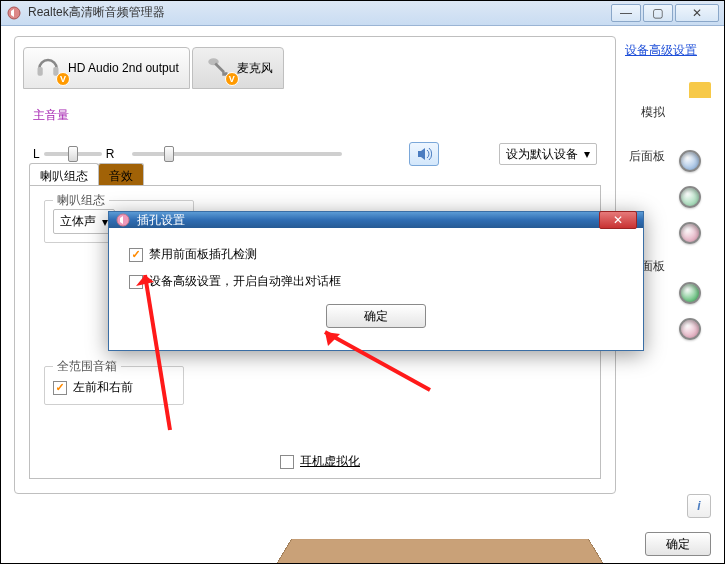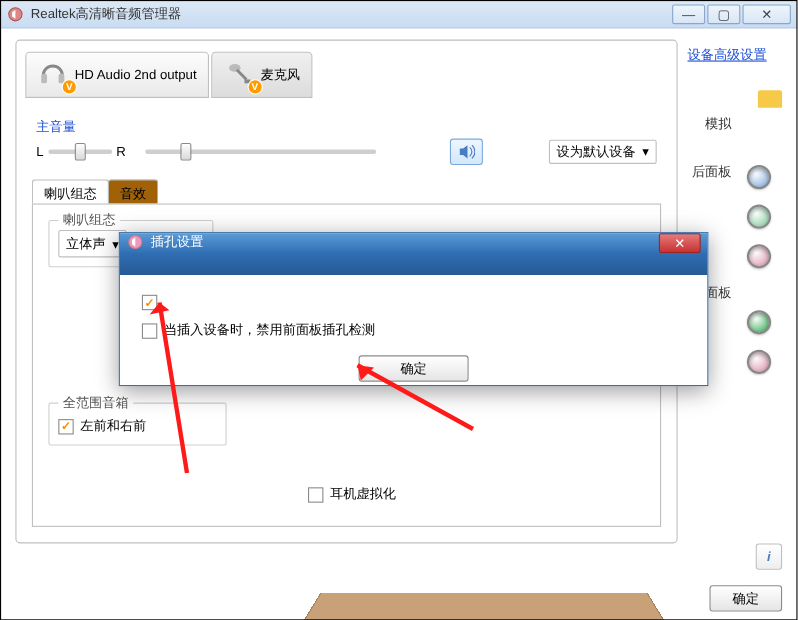--- a/index.html
+++ b/index.html
@@ -17,21 +17,21 @@
 .content-box { position: absolute; top: 10px; left: 14px; width: 602px; height: 458px; border: 1px solid #bfbfbf; border-radius: 4px; background: #fff; }
 
 .tabs-top { position: absolute; top: 10px; left: 8px; display: flex; }
 .tab-device { height: 42px; background: linear-gradient(#fdfdfd,#e9e9e9); border: 1px solid #bfbfbf; border-radius: 4px 4px 0 0; display: flex; align-items: center; padding: 0 10px; margin-right: 2px; }
 .tab-device.inactive { background: linear-gradient(#f0f0f0,#dcdcdc); }
 .dev-icon { width: 28px; height: 28px; margin-right: 6px; }
 .dev-badge { position: relative; }
 .badge-v { position: absolute; bottom: -2px; right: -2px; width: 14px; height: 14px; background: #ff9a00; border-radius: 50%; border: 1px solid #fff; display:flex;align-items:center;justify-content:center;color:#fff;font-size:9px;font-weight:bold; }
 
 .vol-section { position: absolute; top: 70px; left: 18px; right: 18px; }
-.vol-label { color: #1d4ed8; margin-bottom: 2px; display:block; }
+.vol-label { color: #a21caf; margin-bottom: 18px; display:block; }
 .vol-row { display: flex; align-items: center; gap: 10px; }
 .balance { display:flex; align-items:center; gap:4px; }
 .slider-track { height: 4px; background: #cfcfcf; border-radius: 2px; position: relative; }
 .bal-track { width: 58px; }
 .main-track { width: 210px; margin-left: 8px; }
 .thumb { position: absolute; top: -6px; width: 10px; height: 16px; background: linear-gradient(#fefefe,#d9d9d9); border: 1px solid #8a8a8a; border-radius: 2px; }
 .sound-btn { width: 30px; height: 24px; border: 1px solid #7aa7d9; border-radius: 3px; background: linear-gradient(#eef6ff,#d3e7fb); display:flex;align-items:center;justify-content:center; cursor:pointer; }
 .dropdown { height: 22px; border: 1px solid #bfbfbf; background: #fff; display:flex; align-items:center; padding:0 6px; gap:6px; border-radius:2px; cursor:pointer; }
 
 .sub-tabs { position: absolute; top: 126px; left: 14px; display:flex; }
@@ -56,21 +56,21 @@
 .info-btn { position:absolute; bottom: 46px; right: 14px; width: 24px; height: 24px; border:1px solid #bfbfbf; border-radius:3px; background:linear-gradient(#fff,#eee); display:flex;align-items:center;justify-content:center; font-style:italic; color:#4a7cc0; font-weight:bold; cursor:pointer; }
 .ok-main { position:absolute; bottom: 8px; right: 14px; width: 66px; height: 24px; border:1px solid #8a8a8a; border-radius:3px; background:linear-gradient(#fff,#e5e5e5); cursor:pointer; }
 
 .adv-link { position:absolute; top: 16px; right: 28px; color:#1d4ed8; text-decoration:underline; cursor:pointer; }
 .side-label { position:absolute; right: 60px; color:#333; }
 .jack { position:absolute; right: 24px; width: 22px; height: 22px; border-radius: 50%; border: 2px solid #888; box-shadow: inset 0 2px 4px rgba(0,0,0,.3), 0 1px 2px rgba(0,0,0,.2); }
 .folder-icon { position:absolute; top:56px; right:14px; width:22px; height:16px; background:#f7c948; border-radius:2px 2px 0 0; cursor:pointer; }
 
 
 .modal { position:absolute; top: 211px; left: 108px; width: 536px; height: 140px; background: #fff; border: 1px solid #3a6ea5; box-shadow: 0 4px 20px rgba(0,0,0,.4); }
-.modal-title { height: 38px; background: linear-gradient(#5b9bd5, #2f6db3 50%, #265a94); display:flex; padding:0 6px; color:#fff; }
+.modal-title { height: 16px; background: linear-gradient(#5b9bd5, #2f6db3 50%, #265a94); display:flex; align-items:center; padding:0 6px; color:#fff; }
 .modal-title .title-text { color:#fff; }
 .modal-close { width: 38px; height: 18px; background: linear-gradient(#e67a7a,#c83232); border:1px solid #9c2424; border-radius:2px; display:flex;align-items:center;justify-content:center; color:#fff; cursor:pointer; }
 .modal-body { padding: 14px 20px; }
 .modal-btns { display:flex; justify-content:center; gap:40px; margin-top: 14px; }
 .modal-btn { width: 100px; height: 24px; border:1px solid #8a8a8a; border-radius:3px; background:linear-gradient(#fff,#e5e5e5); cursor:pointer; }
 
 
 .arrow { position:absolute; pointer-events:none; }
 .arrow-line { stroke:#ff1a1a; stroke-width:4; fill:none; }
 .arrow-head { fill:#ff1a1a; }
@@ -157,33 +157,33 @@
 
     <div class="panel">
       <div class="fieldset" style="width:150px;">
         <span class="fs-legend">喇叭组态</span>
         <div class="combo">
           <span>立体声</span>
           <span>▾</span>
         </div>
       </div>
 
-      <div class="fieldset" style="width:162px; position:absolute; top:180px; left:14px;">
+      <div class="fieldset" style="width:140px; position:absolute; top:180px; left:14px;">
         <span class="fs-legend">全范围音箱</span>
         <div class="checkbox-row">
           <span class="chk checked"></span>
           <span>左前和右前</span>
         </div>
       </div>
 
       <div class="room-img">
         <div class="floor"></div>
       </div>
 
-      <div class="checkbox-row" style="position:absolute; bottom:20px; left:250px;">
+      <div class="checkbox-row" style="position:absolute; bottom:8px; left:250px;text-decoration:underline;">
         <span class="chk"></span>
         <span>耳机虚拟化</span>
       </div>
     </div>
 
   </div>
 
   <a class="adv-link">设备高级设置</a>
   <div class="folder-icon"></div>
 
@@ -205,24 +205,25 @@
     <svg class="title-icon" viewBox="0 0 16 16">
         <circle cx="8" cy="8" r="6" fill="#e9b" stroke="#c78"></circle>
         <path d="M5 6v4l3 2V4z" fill="#fff"></path>
       </svg>
     <span class="title-text">插孔设置</span>
     <div class="modal-close">✕</div>
   </div>
   <div class="modal-body">
     <div class="checkbox-row">
       <span class="chk checked"></span>
+      <span>禁用前面板插孔检测</span>
     </div>
     <div class="checkbox-row" style="margin-top:10px;">
       <span class="chk"></span>
-      <span>当插入设备时，禁用前面板插孔检测</span>
+      <span>设备高级设置，开启自动弹出对话框</span>
     </div>
     <div class="modal-btns">
       <button class="modal-btn">确定</button>
     </div>
   </div>
 </div>
 
 <svg class="arrow" style="top:260px; left:130px;" width="60" height="180">
   <line x1="40" y1="170" x2="15" y2="15" class="arrow-line"></line>
   <polygon points="15,15 6,26 24,22" class="arrow-head"></polygon>

